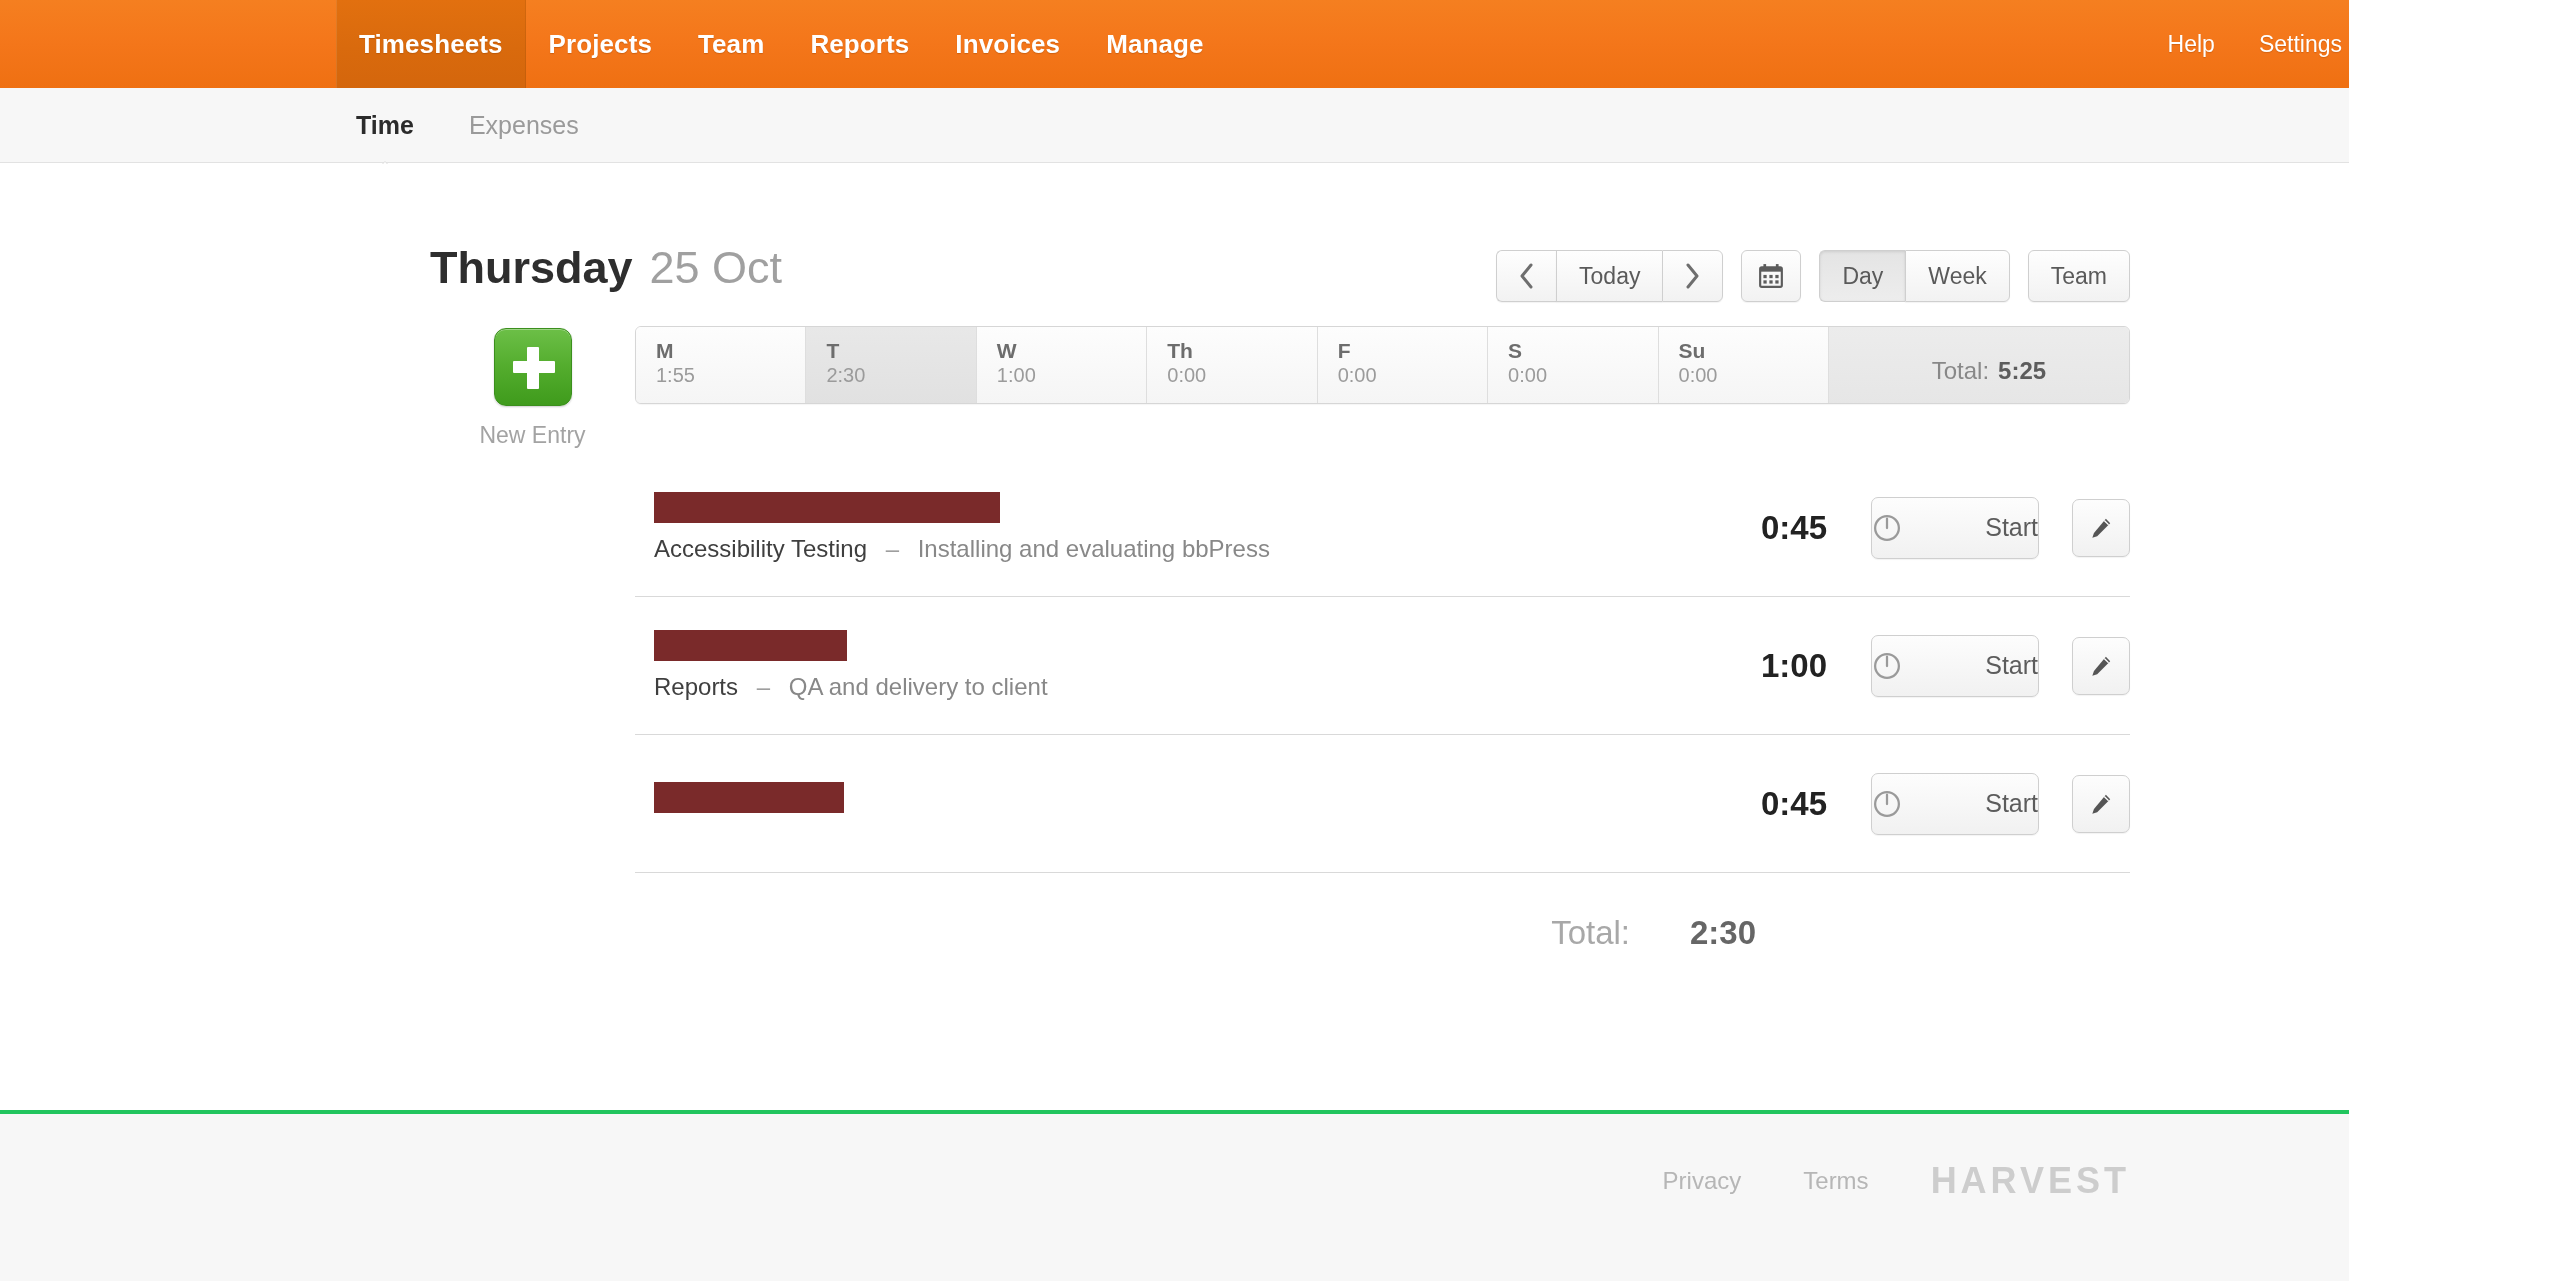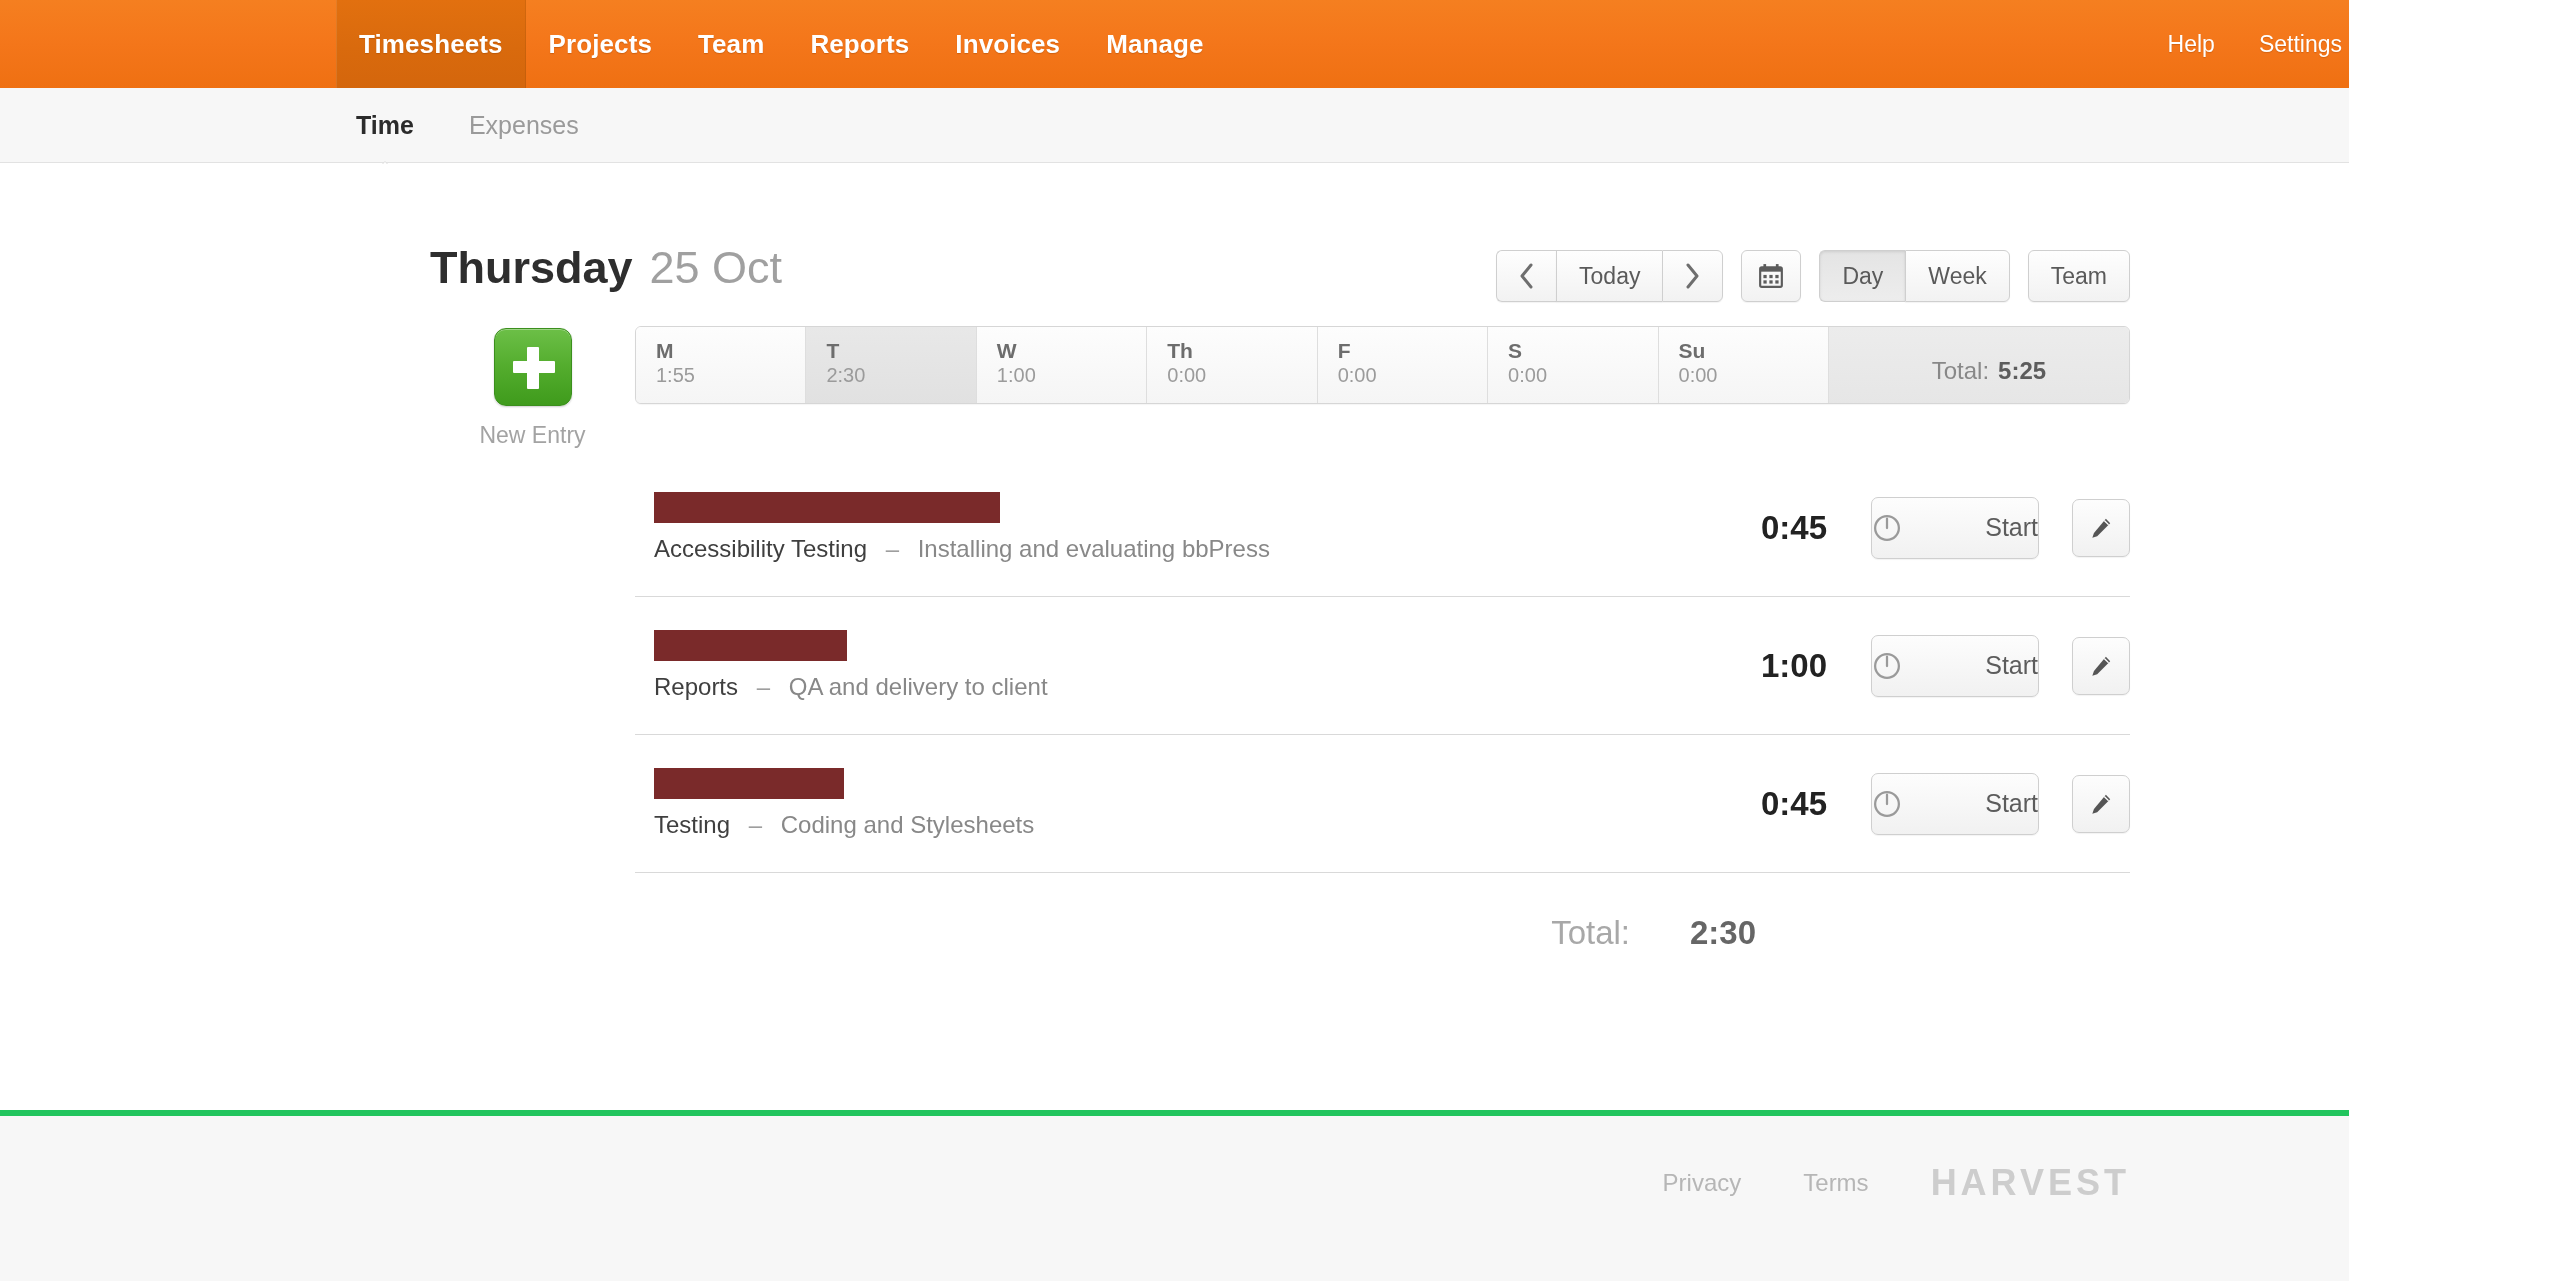--- a/index.html
+++ b/index.html
@@ -234,21 +234,21 @@
   .grandtotal .spacer { flex: 1; }
   .grandtotal .gt-label { font-size: 33px; color: #a8a8a8; margin-right: 60px; white-space: nowrap; }
   .grandtotal .gt-val { font-size: 33px; font-weight: bold; color: #666666; width: 150px; text-align: left; }
   .gt-pad { width: 290px; flex: none; }
 
   
   .footer {
     position: absolute; top: 1110px; left: 0;
     width: 2560px; height: 171px;
     background: #f7f7f7;
-    border-top: 6px solid #22c55e;
+    border-top: 4px solid #22c55e;
   }
   .footer-inner {
     width: 1700px; margin: 0 auto;
     display: flex; align-items: center; justify-content: flex-end;
     height: 110px; padding-top: 24px;
   }
   .footer-link { font-size: 24px; color: #b6b6b6; margin-right: 62px; cursor: pointer; }
   .wordmark {
     font-size: 36px; font-weight: bold; color: #cdcdcd;
     letter-spacing: 4px;
@@ -459,25 +459,20 @@
             <svg width="26" height="26" viewBox="0 0 24 24">
               <path d="M16.5 3.5 L20.5 7.5 L8.5 19.5 L4 21 L5.5 16.5 Z" fill="#555555"></path>
               <path d="M15 5 L19 9" stroke="#ffffff" stroke-width="1.2"></path>
             </svg>
           </div>
         </div>
 
         <div class="entry">
           <div class="entry-main">
             <div class="redbar" style="width:190px"></div>
-            <div class="entry-text">
-              <span class="proj">Testing</span>
-              <span class="dash">–</span>
-              <span class="task">Coding and Stylesheets</span>
-            </div>
           </div>
           <div class="entry-hours">0:45</div>
           <div class="start-btn">
             <svg width="30" height="30" viewBox="0 0 24 24">
               <circle cx="12" cy="12" r="9.5" fill="none" stroke="#9a9a9a" stroke-width="1.8"></circle>
               <line x1="12" y1="12" x2="12" y2="4.5" stroke="#9a9a9a" stroke-width="1.8" stroke-linecap="round"></line>
             </svg>
             <span>Start</span>
           </div>
           <div class="edit-btn">

